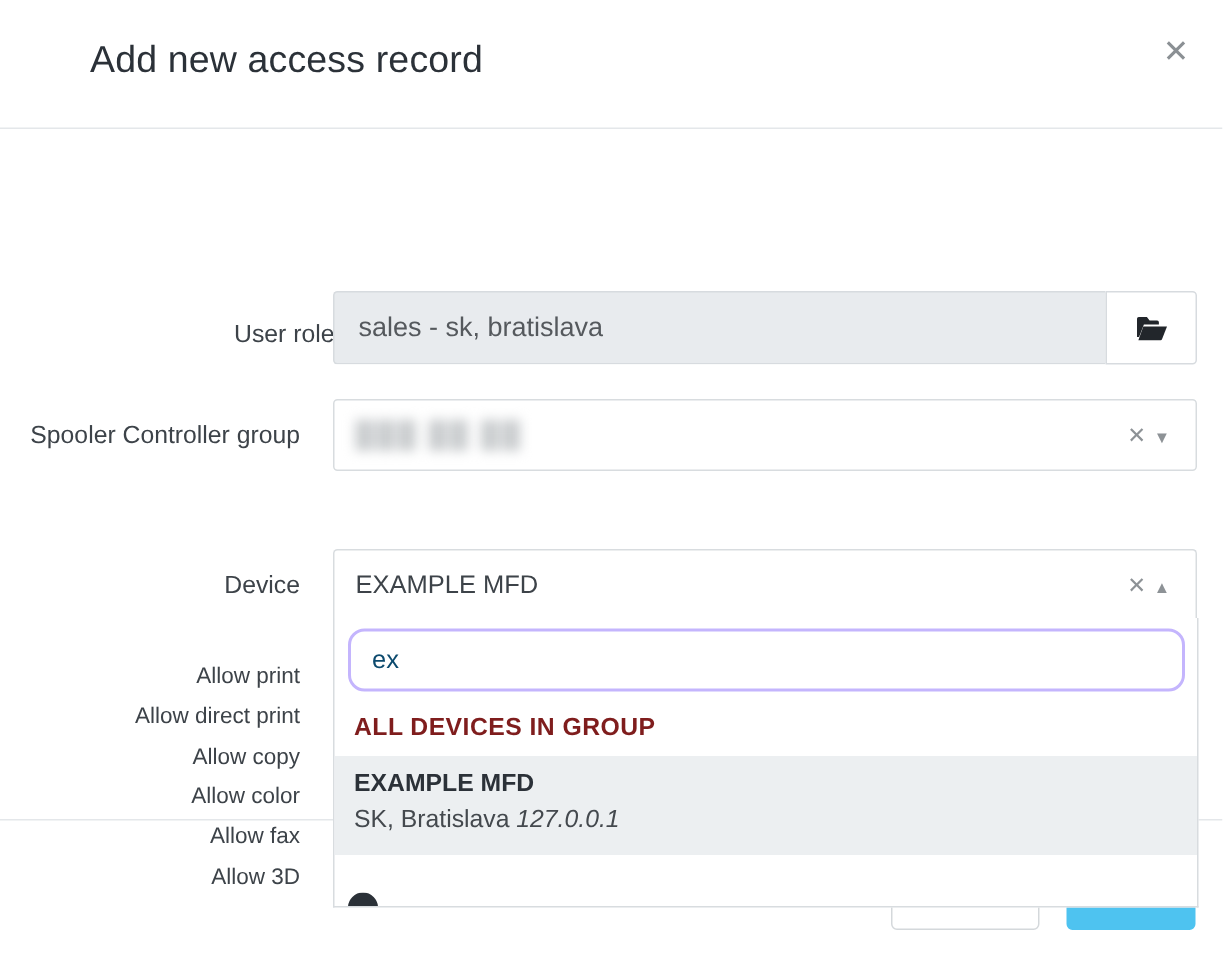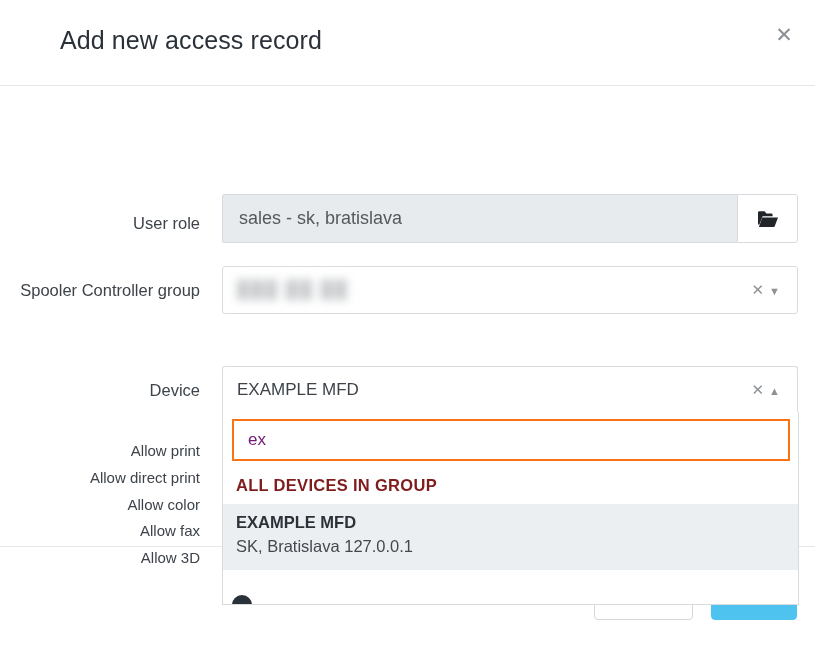--- a/index.html
+++ b/index.html
@@ -71,21 +71,21 @@
     line-height: 23px;
   }
   .field {
     position: absolute;
     left: 222px;
     width: 576px;
   }
 
   
   .row-userrole { top: 108px; }
-  .row-userrole .form-label { top: 18px; }
+  .row-userrole .form-label { top: 18px; margin-left: 23px; }
   .input-group {
     position: relative;
     display: flex;
     width: 576px;
     height: 49px;
   }
   .input-disabled {
     flex: 1;
     background: #e8ebee;
     border: 1px solid #d7dbdf;
@@ -174,24 +174,24 @@
     background: #ffffff;
     border: 1px solid #d8dcdf;
     border-top: none;
     overflow: hidden;
     z-index: 20;
   }
   .dd-search-wrap { padding: 7px 8px 6px 9px; }
   .dd-search {
     width: 100%;
     height: 42px;
-    border: 2px solid #f97316;
-    border-radius: 0;
+    border: 2px solid #c4b5fd;
+    border-radius: 11px;
     font-size: 17px;
-    color: #701a75;
+    color: #0c4a6e;
     padding: 0 14px;
     font-family: "Liberation Sans", sans-serif;
     background: #fff;
     outline: none;
   }
   .dd-group-header {
     padding: 9px 12px 9px 13px;
     font-size: 16.5px;
     font-weight: bold;
     color: #7f1d1d;
@@ -206,21 +206,21 @@
     font-size: 16.5px;
     font-weight: bold;
     color: #2b3138;
     line-height: 23px;
   }
   .dd-option-sub {
     font-size: 16.5px;
     color: #44494e;
     line-height: 25px;
   }
-  .dd-option-ip { }
+  .dd-option-ip { font-style: italic; }
   .dd-partial {
     position: absolute;
     left: 9px;
     bottom: -3px;
     width: 22px;
     height: 12px;
     overflow: hidden;
   }
   .dd-partial-shape {
     width: 20px;
@@ -329,20 +329,21 @@
           <div class="select-ctrls">
             <span class="ctrl-x">✕</span><span class="ctrl-caret">▲</span>
           </div>
         </div>
       </div>
     </div>
 
     <div class="allow-list">
       <div class="allow-label">Allow print</div>
       <div class="allow-label">Allow direct print</div>
+      <div class="allow-label">Allow copy</div>
       <div class="allow-label">Allow color</div>
       <div class="allow-label">Allow fax</div>
       <div class="allow-label">Allow 3D</div>
     </div>
 
     <div class="dropdown-panel">
       <div class="dd-search-wrap">
         <input class="dd-search" type="text" value="ex" style="">
       </div>
       <div class="dd-group-header">ALL DEVICES IN GROUP</div>

